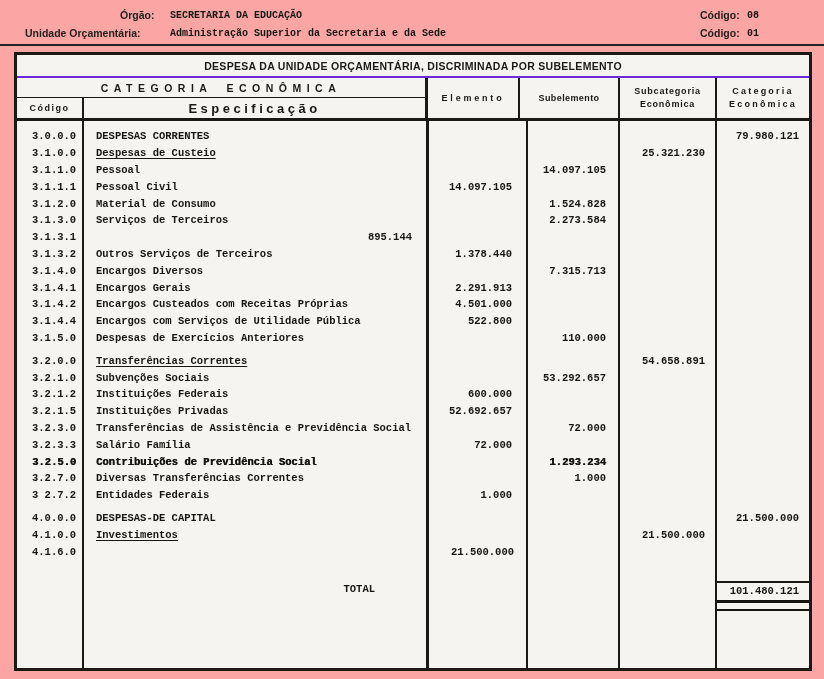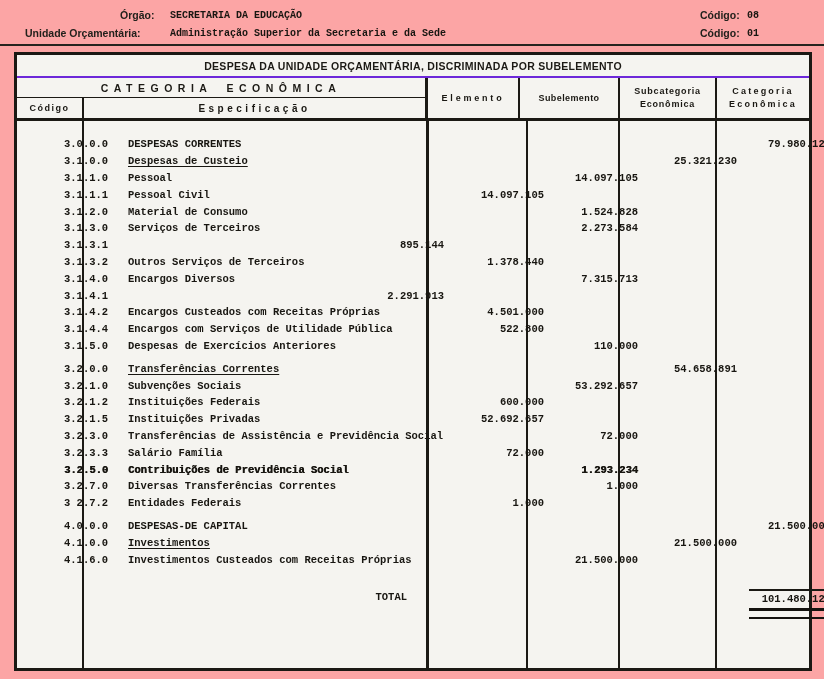--- a/index.html
+++ b/index.html
@@ -32,44 +32,44 @@
     font-weight:bold; font-size:10.5px; letter-spacing:5.5px; word-spacing:6px; color:#1c1a15;
   }
   .hdr-sub { display:flex; height:20px; }
   .hdr-cod {
     width:67px; border-right:2px solid #1b1914; box-sizing:border-box;
     display:flex; align-items:center; justify-content:center;
     font-weight:bold; font-size:9px; letter-spacing:1.5px;
   }
   .hdr-esp {
     flex:1; display:flex; align-items:center; justify-content:center;
-    font-weight:bold; font-size:10px; letter-spacing:3.5px;
+    font-weight:bold; font-size:13px; letter-spacing:3.5px;
   }
   .hdr-col {
     box-sizing:border-box; border-right:2px solid #1b1914;
     display:flex; flex-direction:column; align-items:center; justify-content:center;
     font-weight:bold; font-size:9px; line-height:13px; text-align:center;
   }
   .hdr-col.last { border-right:none; }
   .w-sub { width:100px; letter-spacing:0.4px; }
   .w-elem { width:92px; letter-spacing:2.8px; }
   .w-subcat { width:97px; letter-spacing:0.8px; }
   .w-cat { width:92px; letter-spacing:2.2px; }
 
   .data-area { position:relative; height:548px; }
   .vline { position:absolute; top:0; bottom:0; background:#1b1914; }
   .v-cod { left:65px; width:2px; }
   .v-esp { left:409px; width:3px; }
   .v-sub { left:509px; width:2px; }
   .v-elem { left:601px; width:2px; }
   .v-subcat { left:698px; width:2px; }
 
-  .rows { position:relative; padding-top:15px;
+  .rows { position:relative; padding-top:7px;
     font-family:"Liberation Mono","DejaVu Sans Mono",monospace;
-    font-weight:700; font-size:10.5px; color:#181611;margin-left:32px; }
+    font-weight:700; font-size:10.5px; color:#181611; }
   .row { display:grid; grid-template-columns:67px 344px 100px 92px 97px 92px;
     height:16.8px; align-items:center; }
   .row.gap { margin-top:6px; }
   .row.heavy span { text-shadow:0.5px 0 0 #181611; }
   .c-cod { padding-left:15px; box-sizing:border-box; }
   .c-esp { padding-left:12px; box-sizing:border-box; white-space:nowrap; }
   .c-sub,.c-elem,.c-subcat,.c-cat { text-align:right; box-sizing:border-box; }
   .c-sub { padding-right:16px; } .c-elem { padding-right:14px; }
   .c-subcat { padding-right:12px; } .c-cat { padding-right:10px; }
   .u { text-decoration:underline; text-underline-offset:2px; }
@@ -195,20 +195,21 @@
           <div class="row">
             <div class="c-cod"><span>3.1.4.0</span></div>
             <div class="c-esp"><span>Encargos Diversos</span></div>
             <div class="c-sub"><span></span></div>
             <div class="c-elem"><span>7.315.713</span></div>
             <div class="c-subcat"><span></span></div>
             <div class="c-cat"><span></span></div>
           </div>
           <div class="row">
             <div class="c-cod"><span>3.1.4.1</span></div>
+            <div class="c-esp"><span>Encargos Gerais</span></div>
             <div class="c-sub"><span>2.291.913</span></div>
             <div class="c-elem"><span></span></div>
             <div class="c-subcat"><span></span></div>
             <div class="c-cat"><span></span></div>
           </div>
           <div class="row">
             <div class="c-cod"><span>3.1.4.2</span></div>
             <div class="c-esp"><span>Encargos Custeados com Receitas Próprias</span></div>
             <div class="c-sub"><span>4.501.000</span></div>
             <div class="c-elem"><span></span></div>
@@ -314,21 +315,20 @@
           <div class="row">
             <div class="c-cod"><span>4.1.0.0</span></div>
             <div class="c-esp"><span class="u">Investimentos</span></div>
             <div class="c-sub"><span></span></div>
             <div class="c-elem"><span></span></div>
             <div class="c-subcat"><span>21.500.000</span></div>
             <div class="c-cat"><span></span></div>
           </div>
           <div class="row">
             <div class="c-cod"><span>4.1.6.0</span></div>
-            <div class="c-esp"><span>Investimentos Custeados com Receitas Próprias</span></div>
             <div class="c-sub"><span></span></div>
             <div class="c-elem"><span>21.500.000</span></div>
             <div class="c-subcat"><span></span></div>
             <div class="c-cat"><span></span></div>
           </div>
           <div class="row total">
             <div class="c-cod"><span></span></div>
             <div class="c-esp"><span>TOTAL</span></div>
             <div class="c-sub"><span></span></div>
             <div class="c-elem"><span></span></div>

